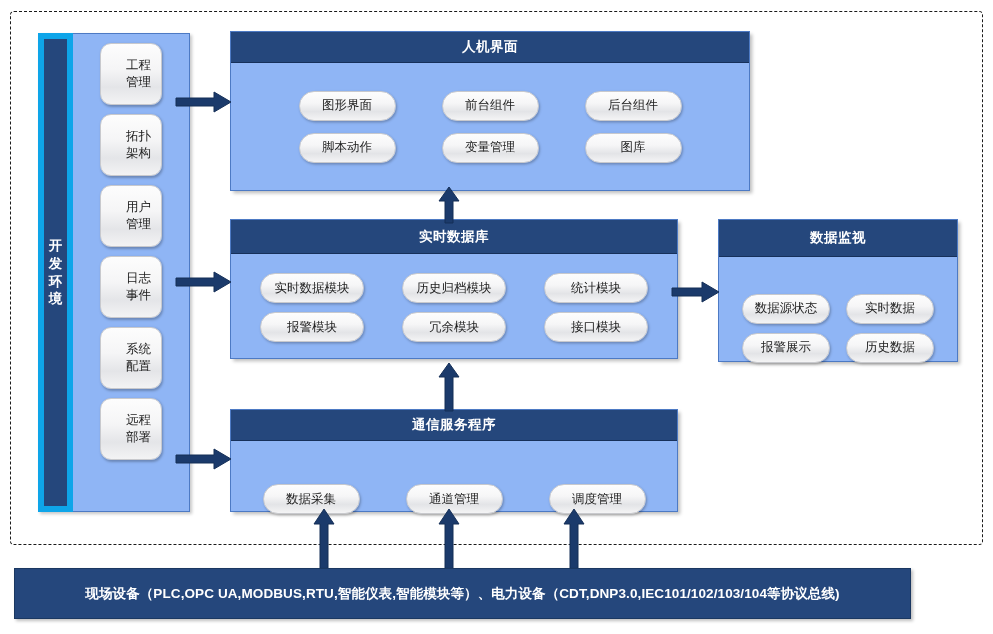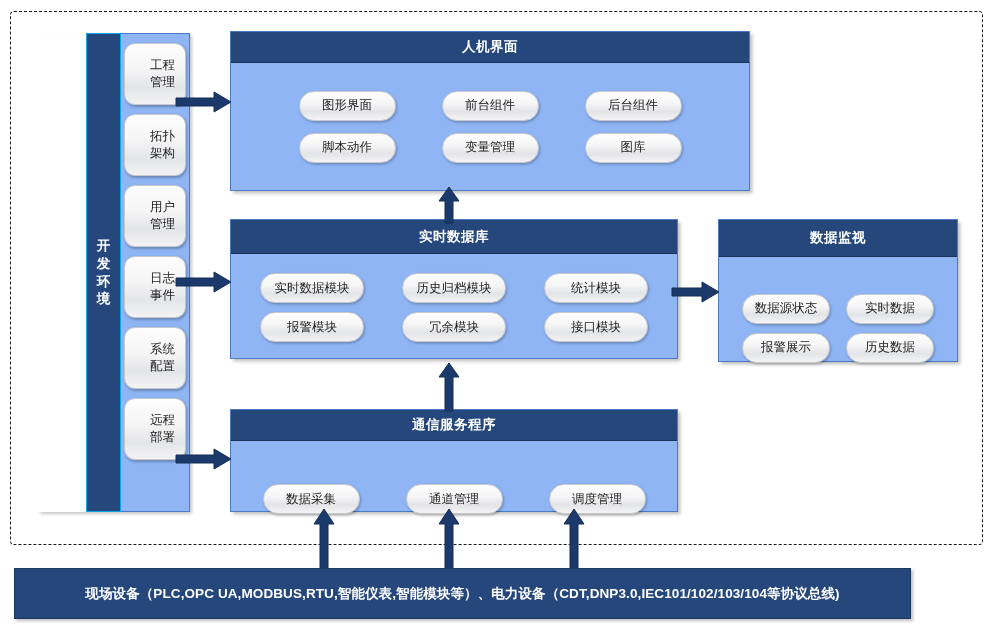--- a/index.html
+++ b/index.html
@@ -33,25 +33,24 @@
   .dev-env-group {
     position: absolute;
     left: 38px; top: 33px;
     width: 152px; height: 479px;
     display: flex;
     box-shadow: 2px 2px 3px rgba(0,0,0,0.22);
   }
   .dev-env-spine {
     width: 35px;
     background: #25477c;
-    border: 1px solid #0ea5e9;
-    display: flex;
-    align-items: center;
-    justify-content: center;
-    margin-left: 48px;
+    border: 6px solid #0ea5e9;
+    display: flex;
+    align-items: center;
+    justify-content: center;
   }
   .dev-env-spine-label {
     color: #ffffff;
     font-size: 13.5px;
     font-weight: bold;
     line-height: 1.30;
     width: 15px;
     text-align: center;
     letter-spacing: 0px;
   }

